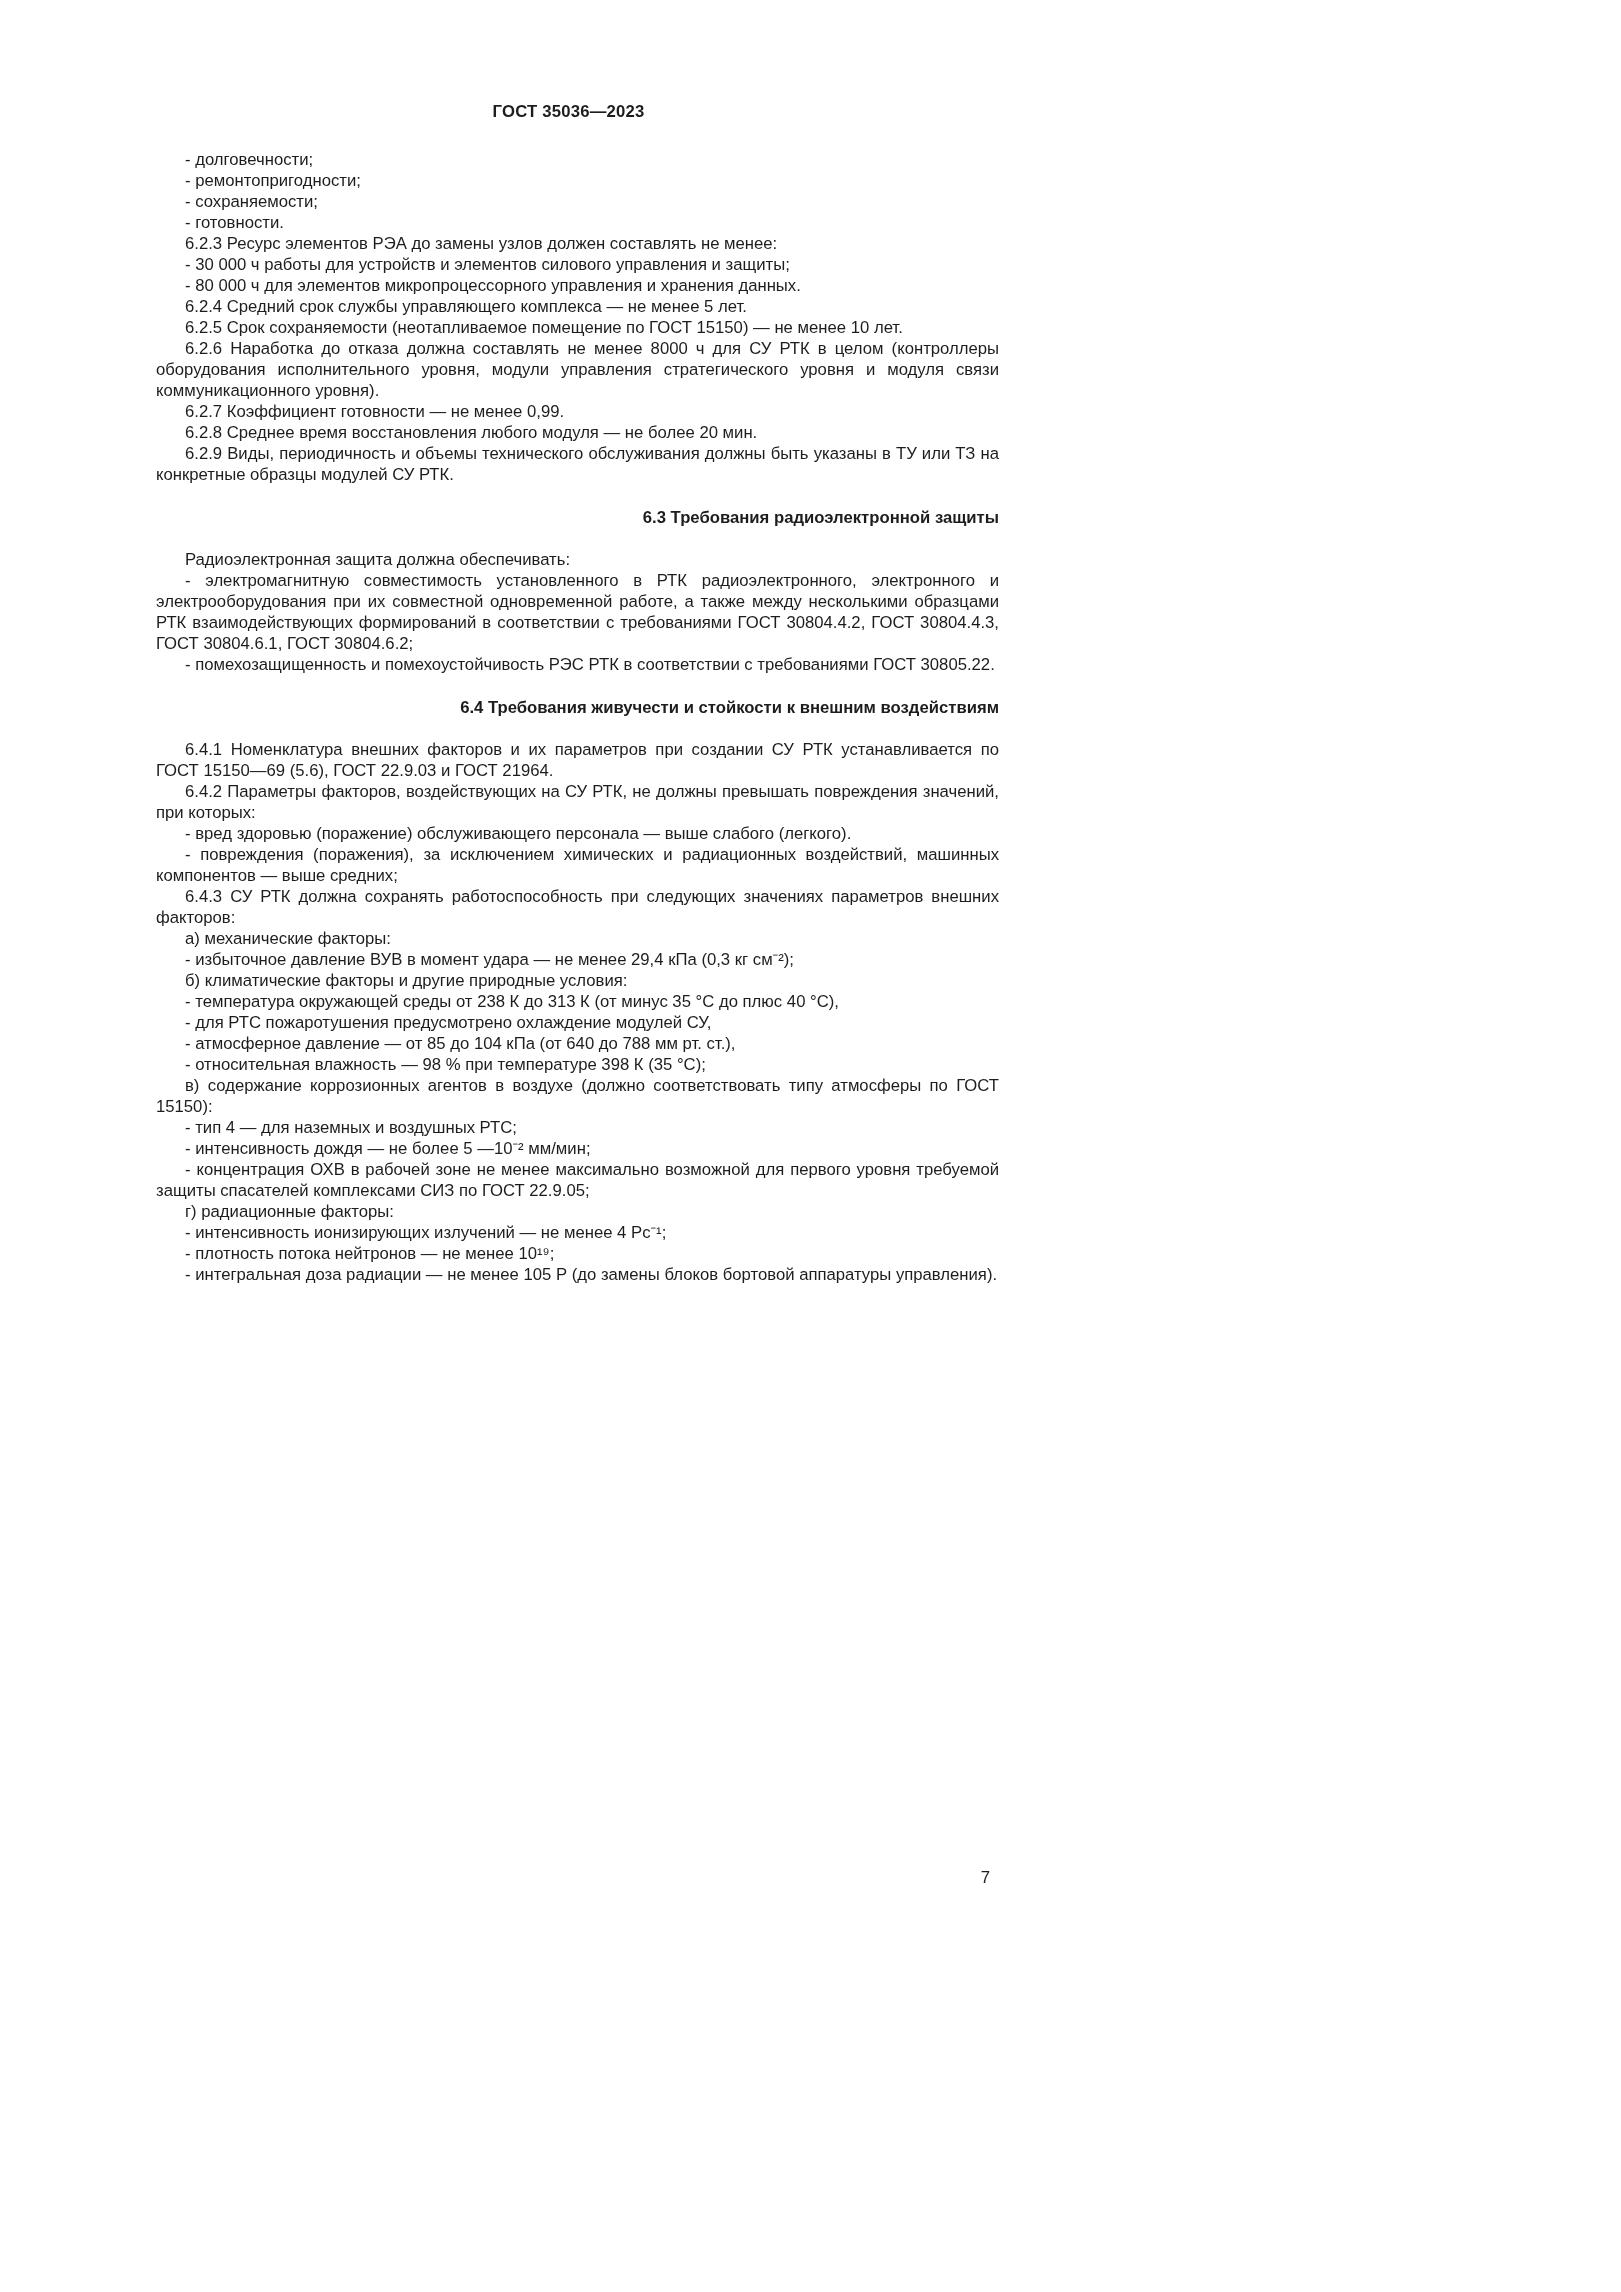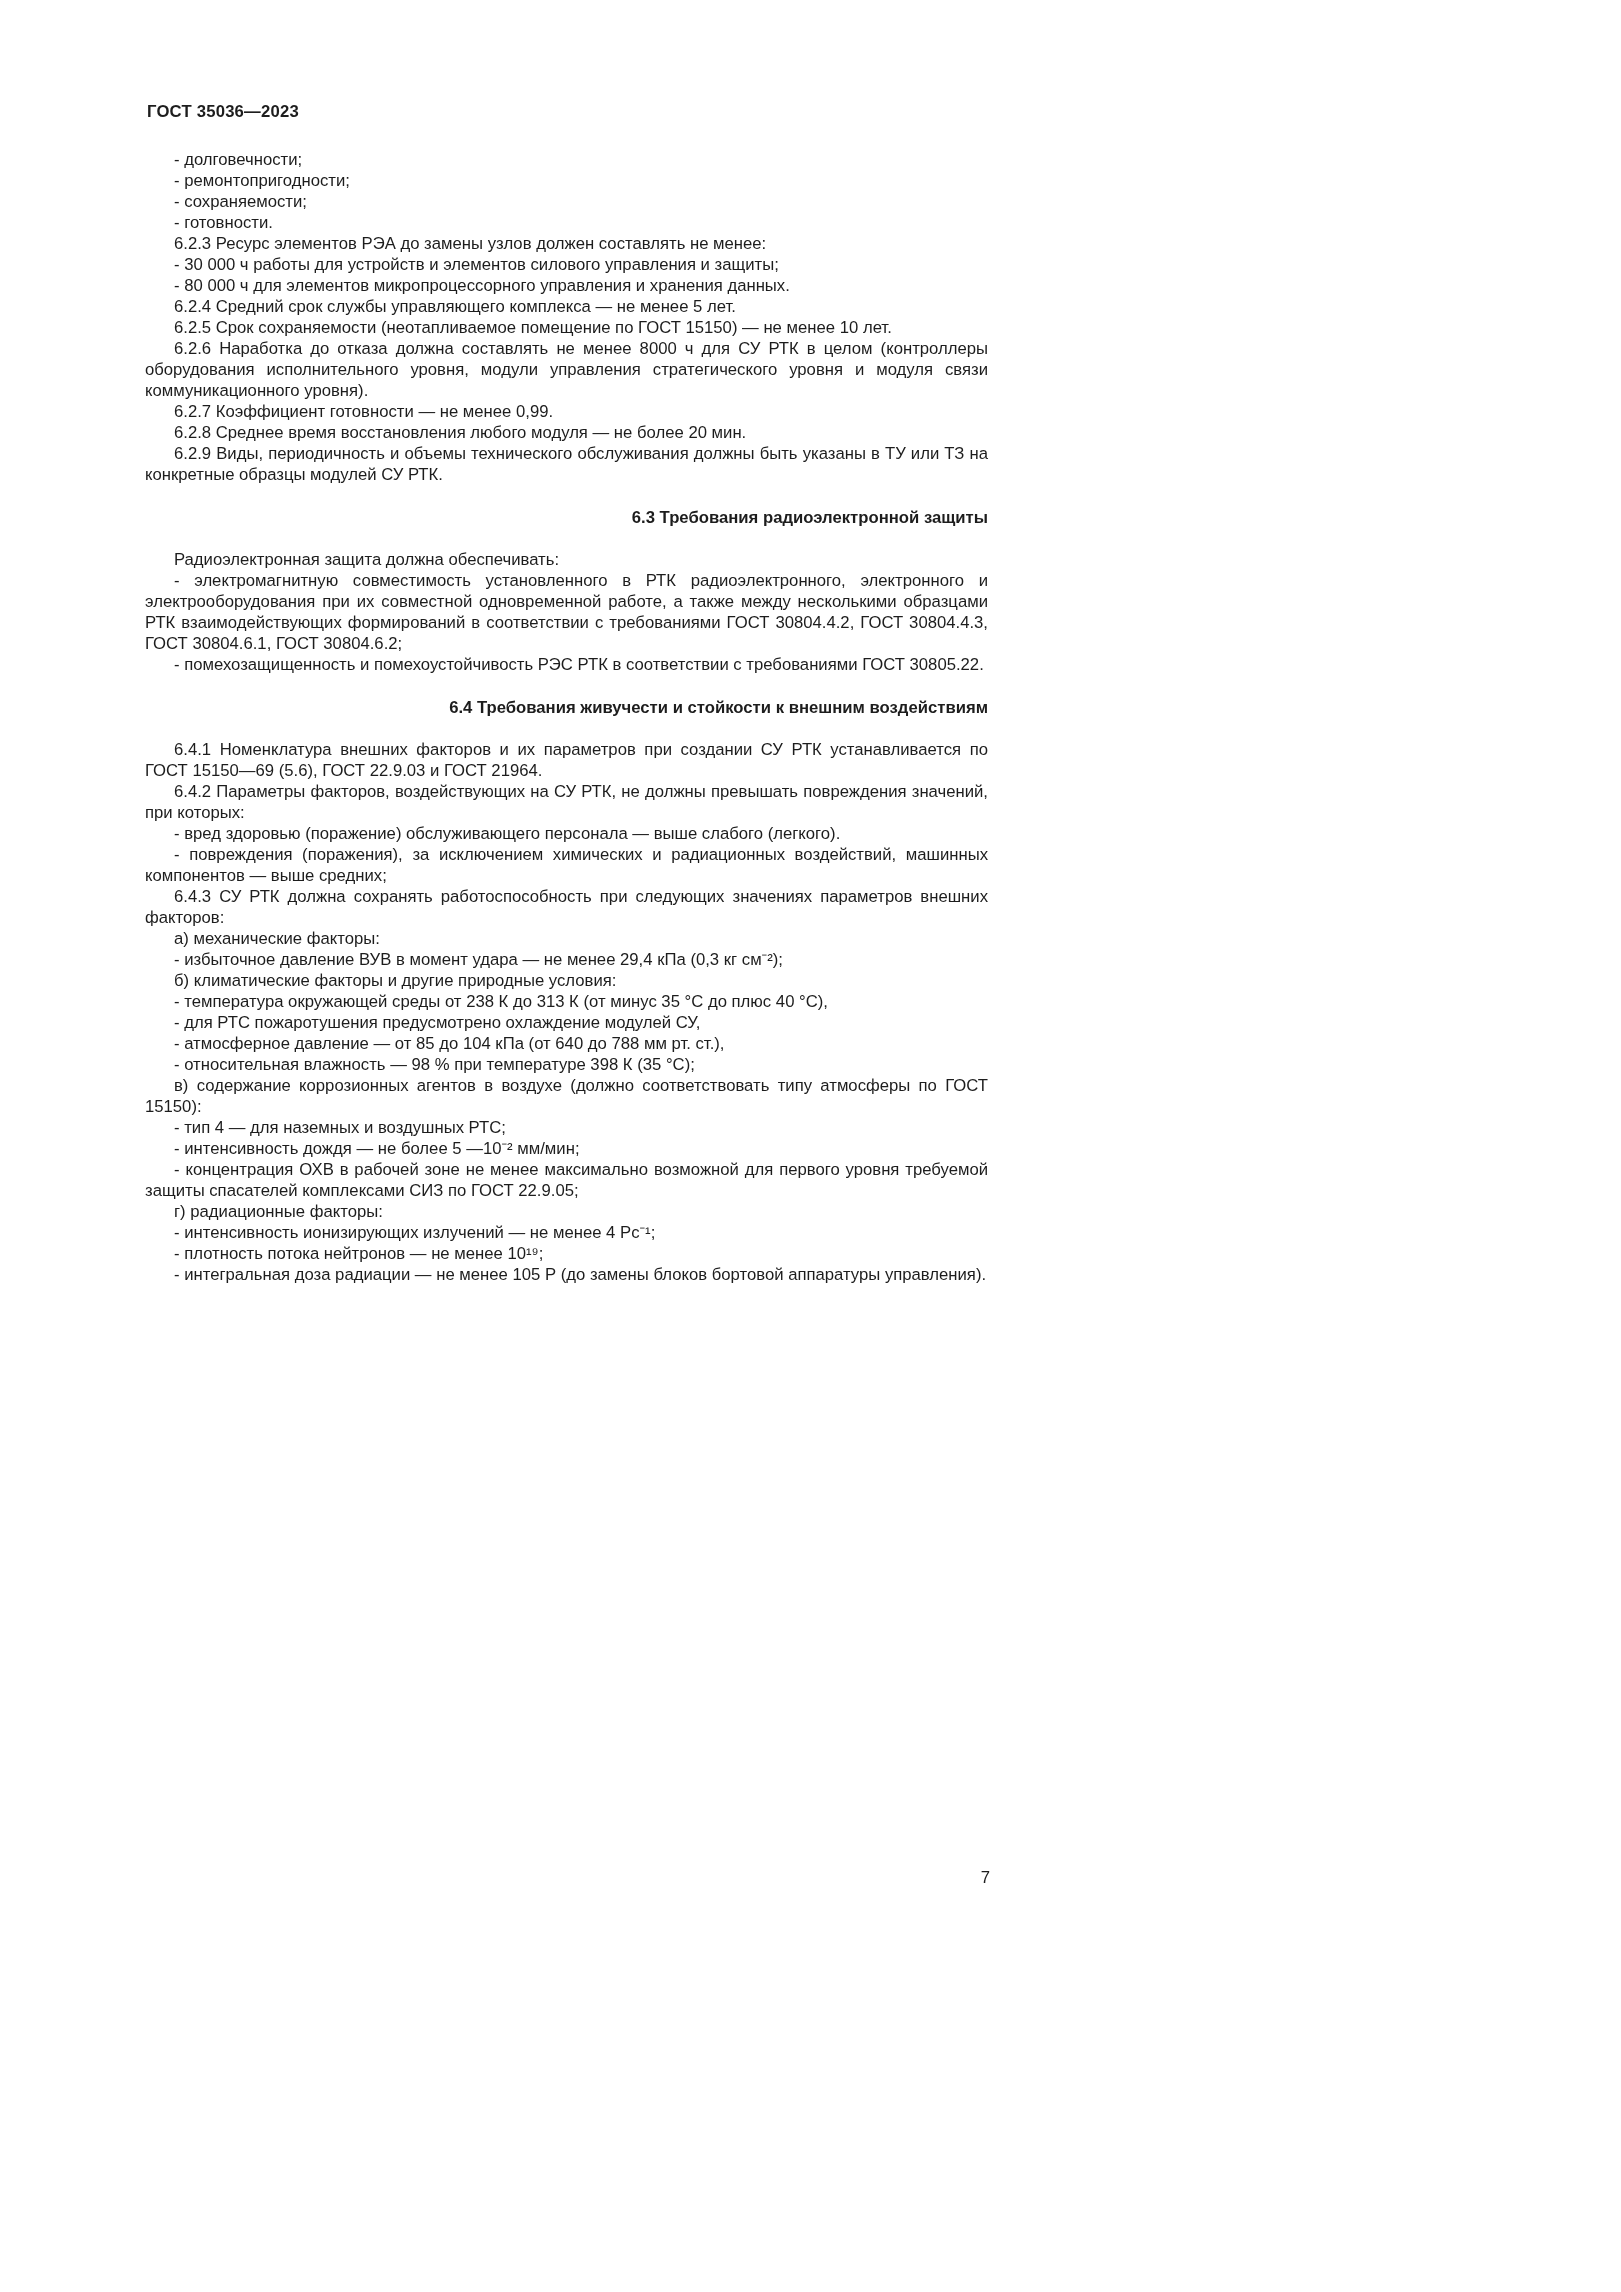--- a/index.html
+++ b/index.html
@@ -14,29 +14,29 @@
     background: #ffffff;
     font-family: "Liberation Sans", sans-serif;
     color: #1d1d1d;
     overflow: hidden;
   }
   .doc-header {
     position: absolute;
     top: 102px;
     left: 147px;
     width: 843px;
-    text-align: left;
+    text-align: center;
     font-size: 16.7px;
     font-weight: bold;
     letter-spacing: 0.2px;
   }
   .doc-content {
     position: absolute;
     top: 149px;
-    left: 145px;
+    left: 156px;
     width: 843px;
     font-size: 16.7px;
     line-height: 21px;
   }
   .doc-content p {
     margin: 0;
     padding: 0;
     text-align: justify;
     text-indent: 29px;
   }

